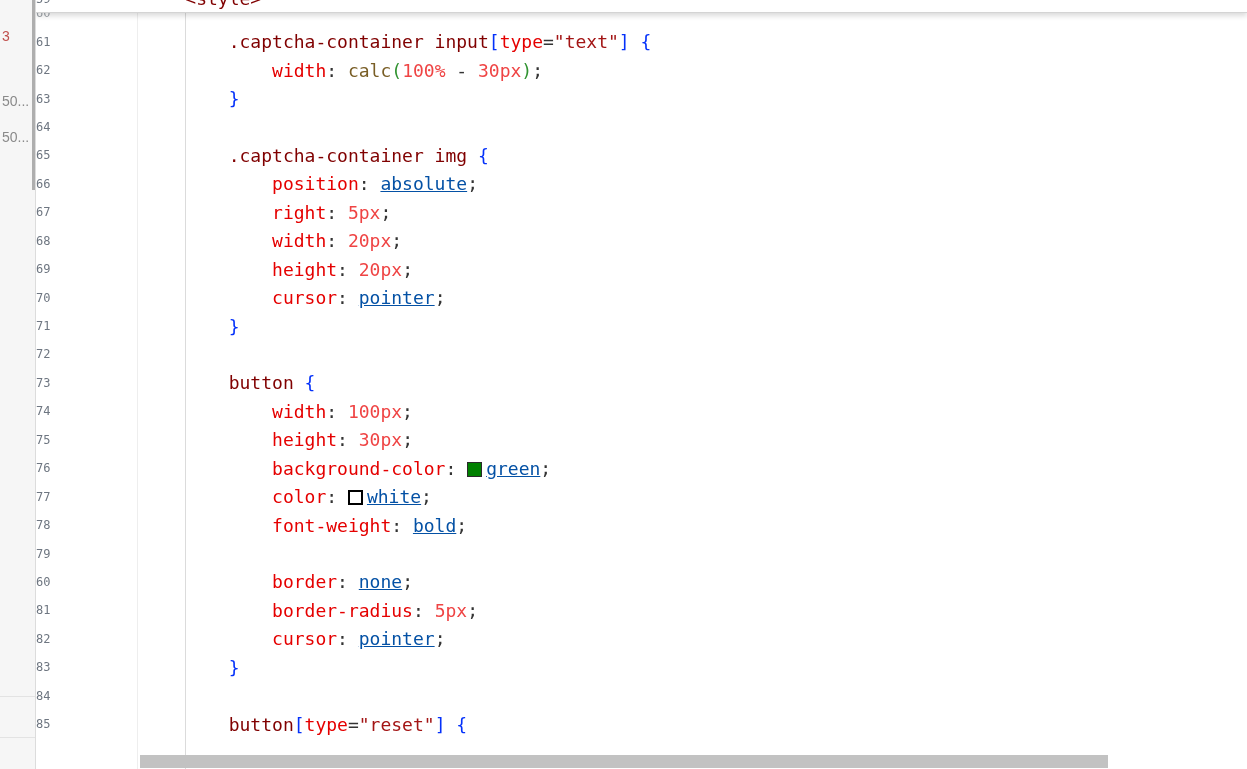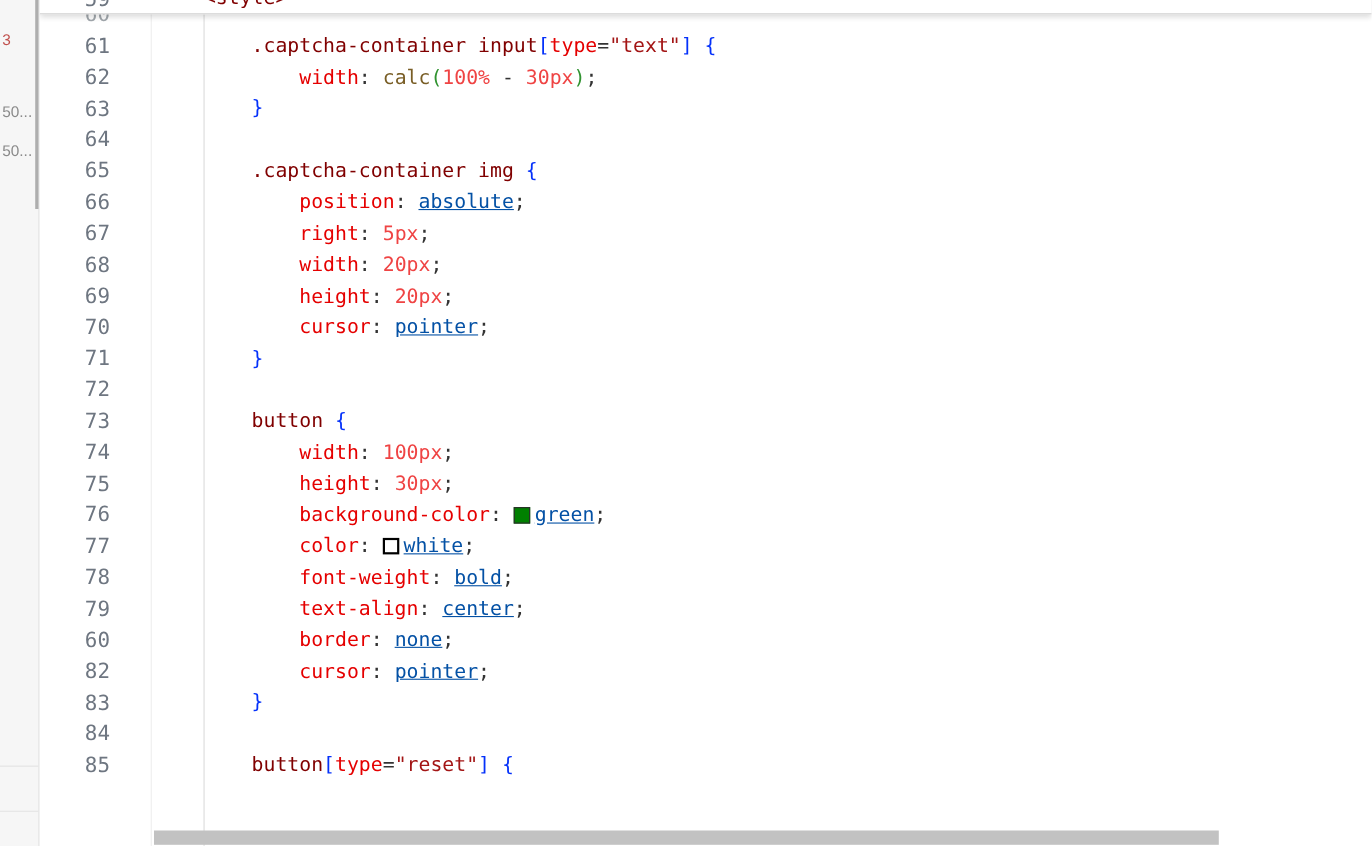--- a/index.html
+++ b/index.html
@@ -14,22 +14,22 @@
   .side-thumb { position:absolute; left:32px; top:0; width:4px; height:190px; background:#aeaeae; }
 
   
   .editor { position:absolute; left:36px; top:0; right:0; height:769px;
             background:#ffffff; overflow:hidden; }
   .gutter-border { position:absolute; left:101px; top:0; bottom:0; width:1px; background:#eeeeee; }
   .indent-guide  { position:absolute; left:149px; top:13px; bottom:0; width:1px; background:#dbdbdb; }
 
   .lines { position:absolute; left:0; right:0; top:-1px; }
   .code-row { display:flex; height:28.45px; align-items:center; }
-  .lnum { width:64px; flex:0 0 64px; text-align:right;
-          font-family:"DejaVu Sans Mono", monospace; font-size:19px; color:#6e7681; }
+  .lnum { width:64px; flex:0 0 64px; text-align:left;
+          font-family:"DejaVu Sans Mono", monospace; font-size:12px; color:#6e7681; }
   .lnum.faded { color:#a0a6ab; }
   .ltext { font-family:"DejaVu Sans Mono", monospace; font-size:18px;
            white-space:pre; padding-left:42px; color:#222; }
 
   
   .tk-sel  { color:#800000; }
   .tk-attr { color:#e50000; }
   .tk-prop { color:#e50000;text-align:right; }
   .tk-val  { color:#0451a5;text-decoration:underline; }
   .tk-num  { color:#ef4444; }
@@ -143,25 +143,28 @@
       <div class="code-row">
         <span class="lnum">77</span>
         <span class="ltext"><span class="tk-prop">            color</span><span class="tk-pun">: </span><span class="swatch white"></span><span class="tk-val">white</span><span class="tk-pun">;</span></span>
       </div>
       <div class="code-row">
         <span class="lnum">78</span>
         <span class="ltext"><span class="tk-prop">            font-weight</span><span class="tk-pun">: </span><span class="tk-val">bold</span><span class="tk-pun">;</span></span>
       </div>
       <div class="code-row">
         <span class="lnum">79</span>
-        <span class="ltext"><span class="tk-prop">            text-align</span><span class="tk-pun">: </span><span class="tk-val">center</span><span class="tk-pun">;</span></span>
       </div>
       <div class="code-row">
         <span class="lnum">60</span>
         <span class="ltext"><span class="tk-prop">            border</span><span class="tk-pun">: </span><span class="tk-val">none</span><span class="tk-pun">;</span></span>
+      </div>
+      <div class="code-row">
+        <span class="lnum">81</span>
+        <span class="ltext"><span class="tk-prop">            border-radius</span><span class="tk-pun">: </span><span class="tk-num">5px</span><span class="tk-pun">;</span></span>
       </div>
       <div class="code-row">
         <span class="lnum">82</span>
         <span class="ltext"><span class="tk-prop">            cursor</span><span class="tk-pun">: </span><span class="tk-val">pointer</span><span class="tk-pun">;</span></span>
       </div>
       <div class="code-row">
         <span class="lnum">83</span>
         <span class="ltext"><span class="tk-br1">        }</span></span>
       </div>
       <div class="code-row">

